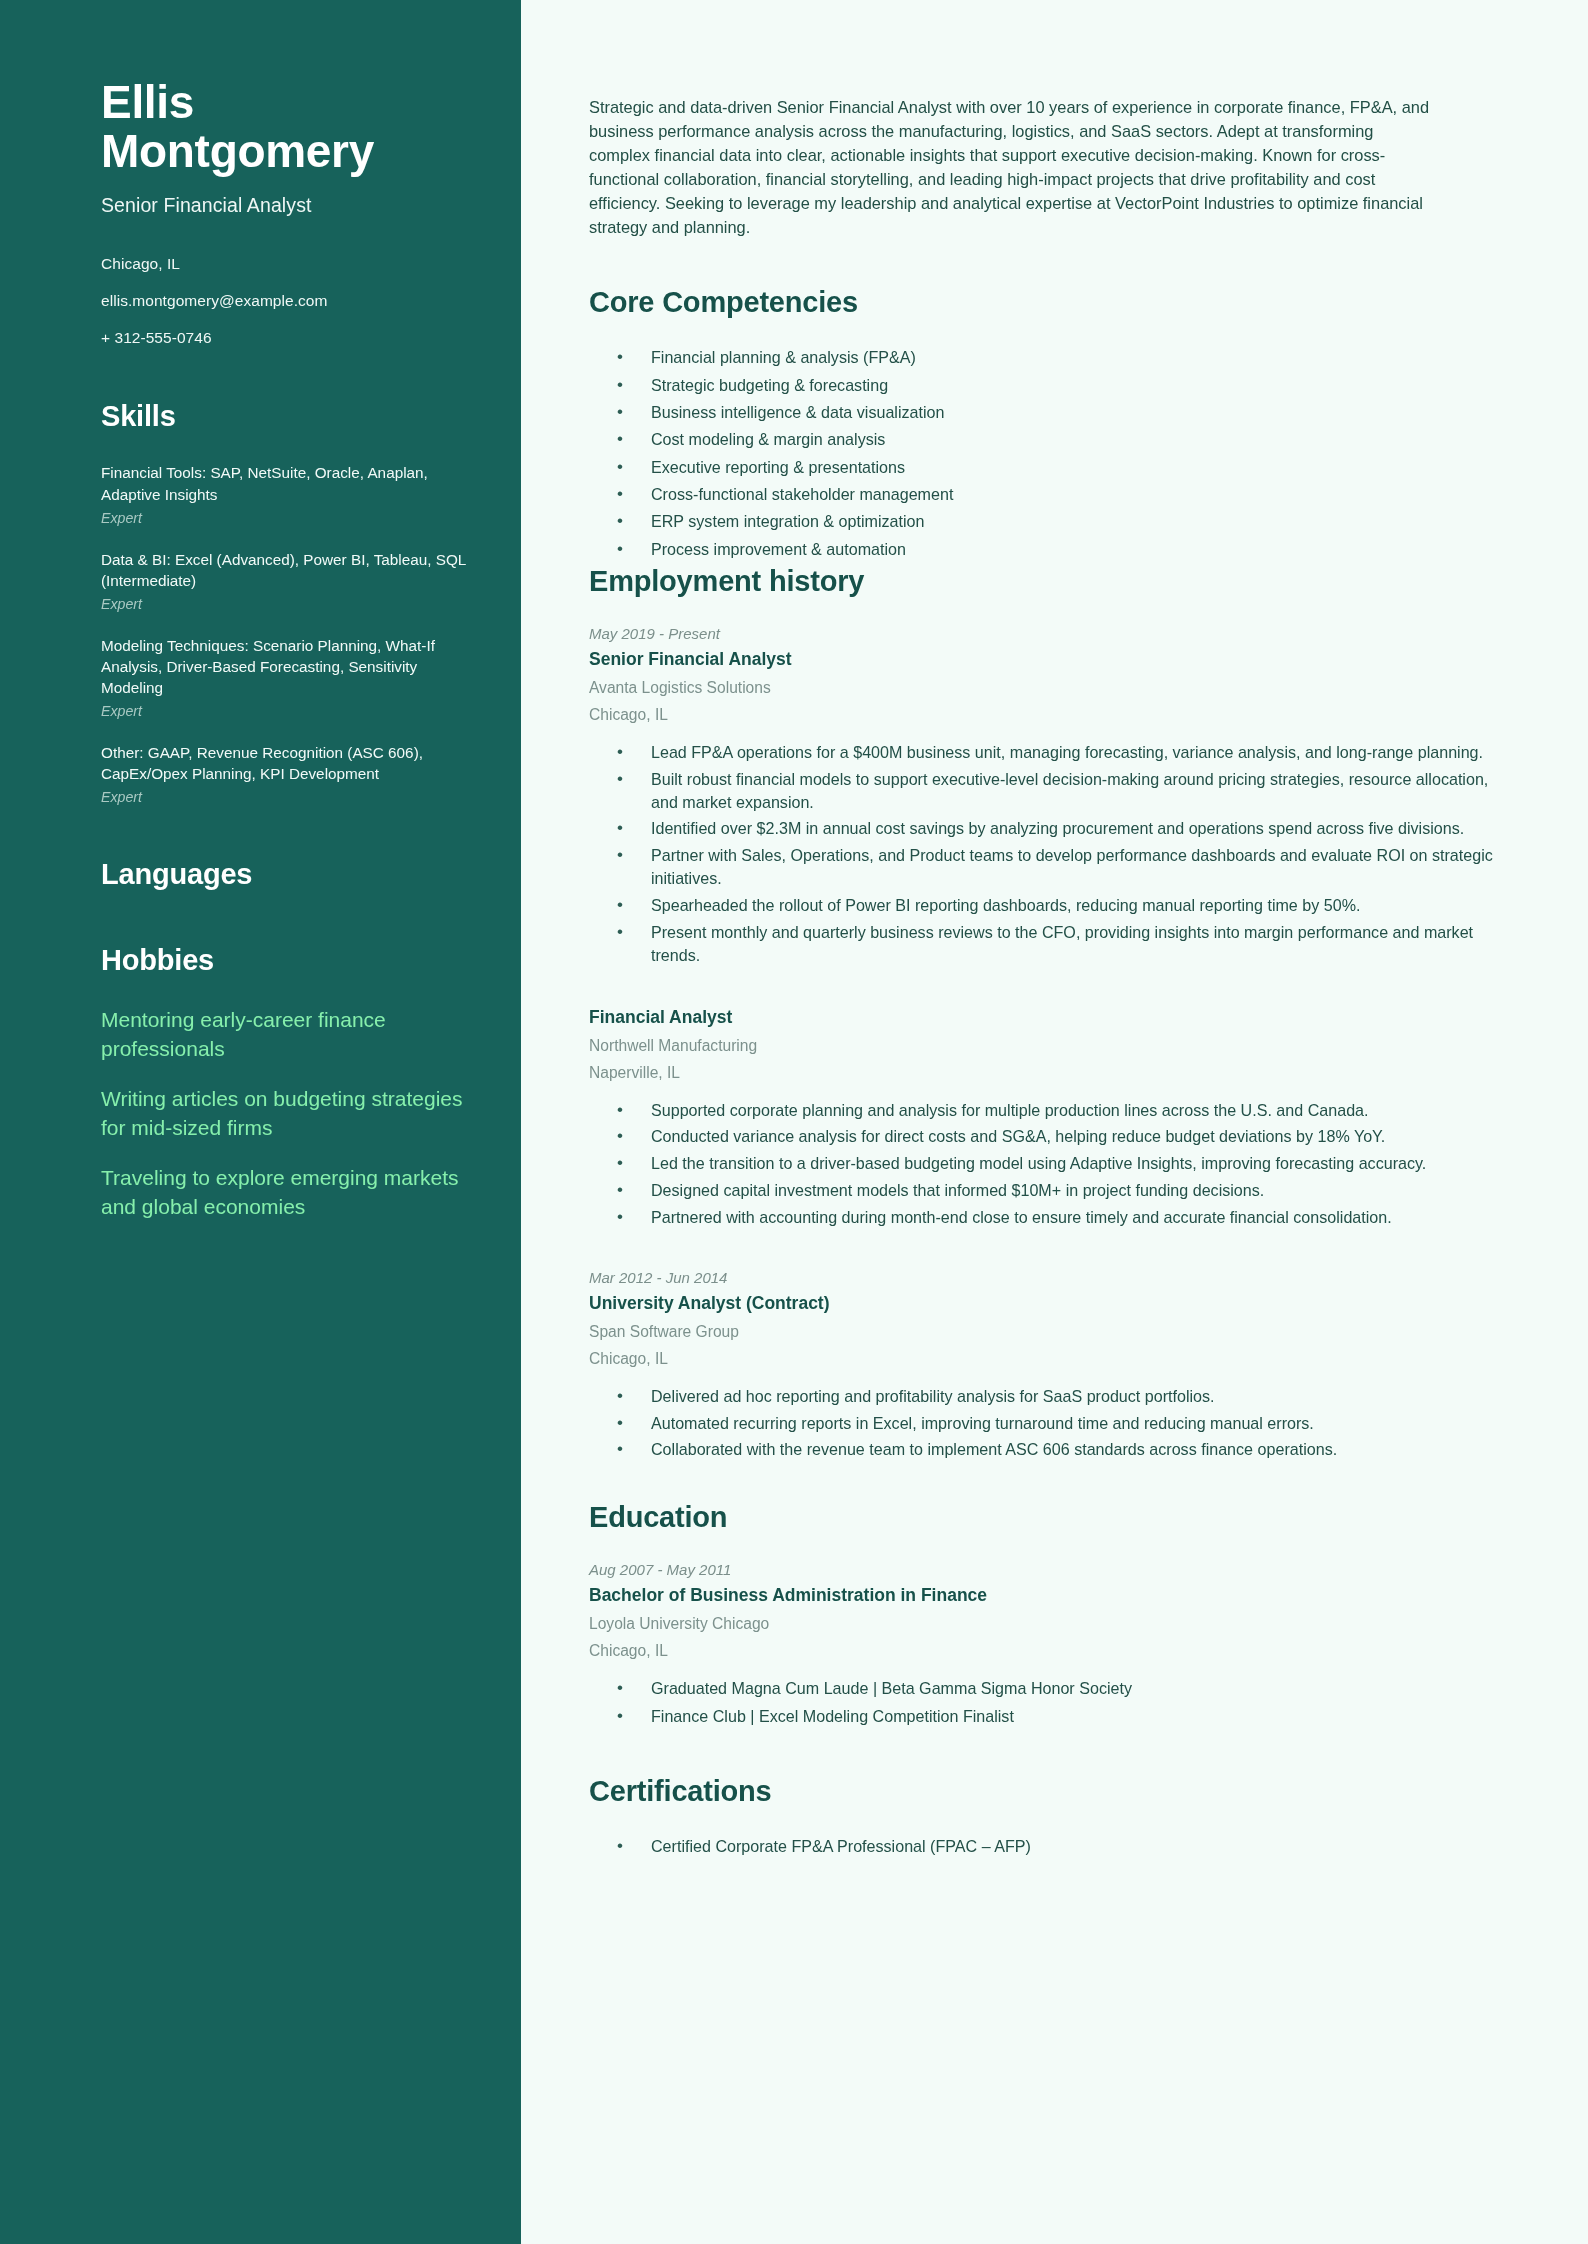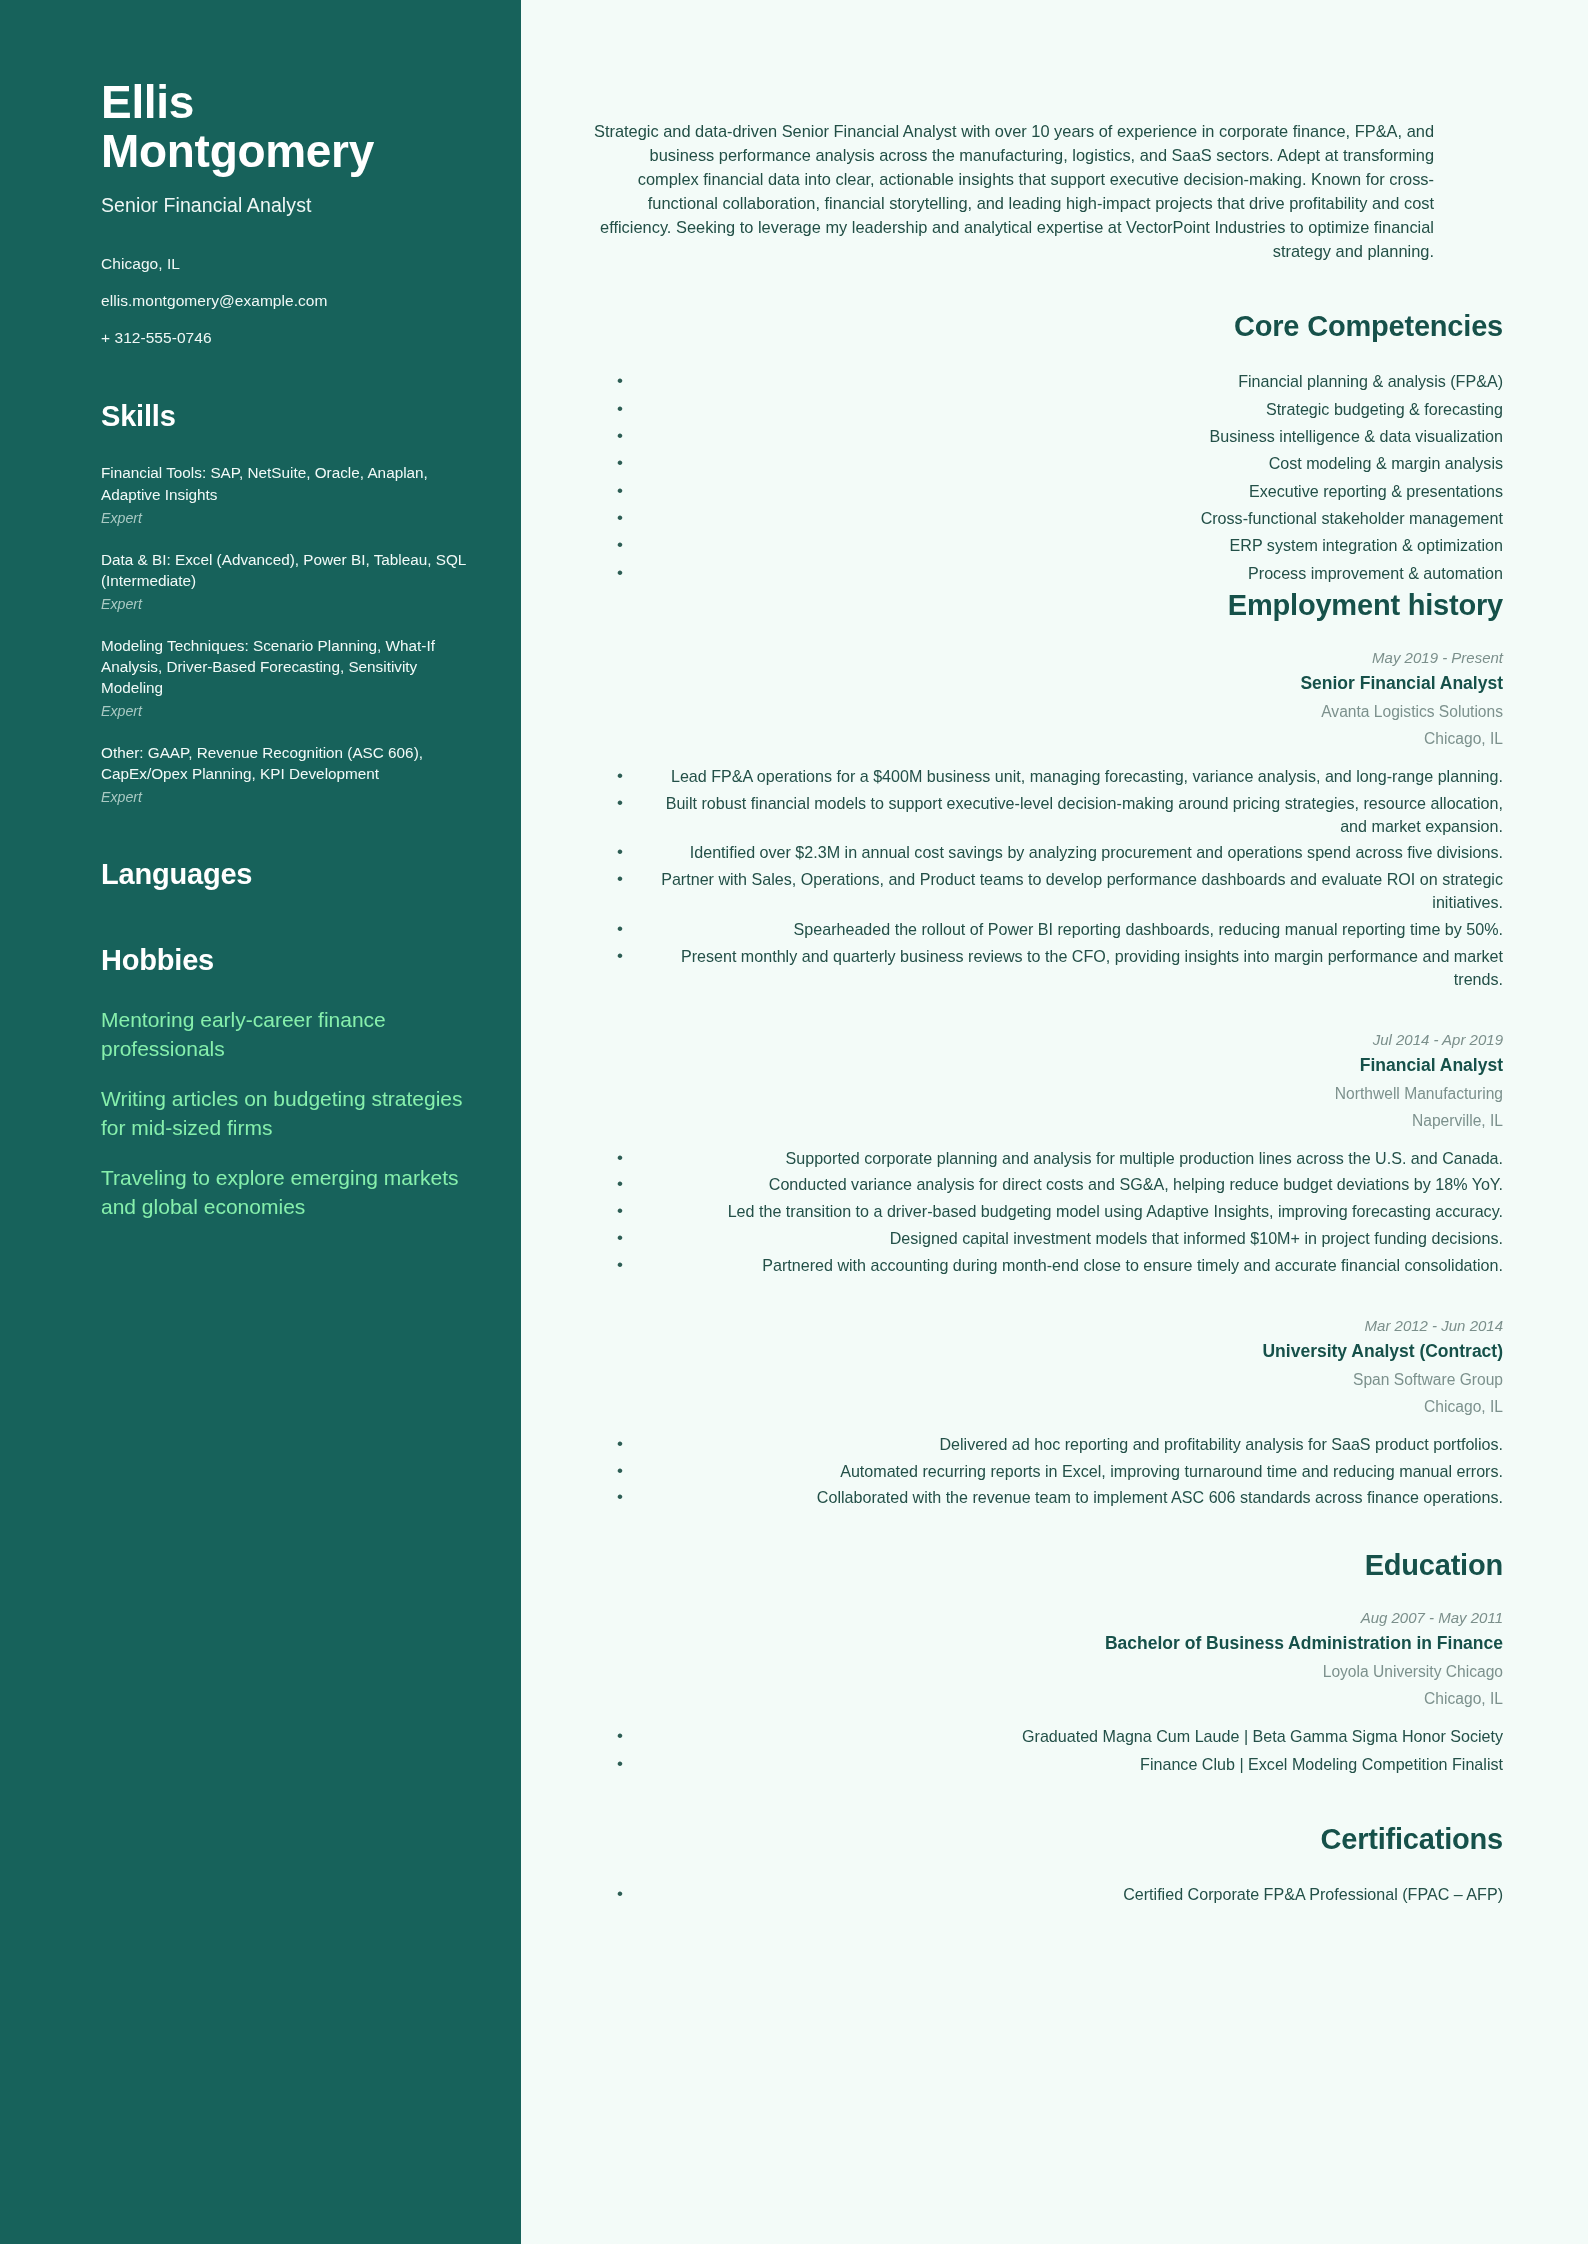--- a/index.html
+++ b/index.html
@@ -92,23 +92,22 @@
     font-size: 21px;
     line-height: 1.38;
     color: #86efac;
     margin-bottom: 21px;
   }
 
   
   .main {
     flex: 1;
     background: #f3fbf8;
-    padding: 119px 85px 60px 68px;
+    padding: 95px 85px 60px 68px;
     color: #1d4a42;
-    text-align: right;
   }
 
   .summary {
     font-size: 16.4px;
     line-height: 1.465;
     color: #224f46;
     margin-bottom: 47px;
     max-width: 845px;
   }
 
@@ -249,21 +248,20 @@
         <li>Lead FP&amp;A operations for a $400M business unit, managing forecasting, variance analysis, and long-range planning.</li>
         <li>Built robust financial models to support executive-level decision-making around pricing strategies, resource allocation, and market expansion.</li>
         <li>Identified over $2.3M in annual cost savings by analyzing procurement and operations spend across five divisions.</li>
         <li>Partner with Sales, Operations, and Product teams to develop performance dashboards and evaluate ROI on strategic initiatives.</li>
         <li>Spearheaded the rollout of Power BI reporting dashboards, reducing manual reporting time by 50%.</li>
         <li>Present monthly and quarterly business reviews to the CFO, providing insights into margin performance and market trends.</li>
       </ul>
     </div>
 
     <div class="job">
-      <div class="job-dates">Jul 2014 - Apr 2019</div>
       <div class="job-role">Financial Analyst</div>
       <div class="job-company">Northwell Manufacturing</div>
       <div class="job-location">Naperville, IL</div>
       <ul class="bullets">
         <li>Supported corporate planning and analysis for multiple production lines across the U.S. and Canada.</li>
         <li>Conducted variance analysis for direct costs and SG&amp;A, helping reduce budget deviations by 18% YoY.</li>
         <li>Led the transition to a driver-based budgeting model using Adaptive Insights, improving forecasting accuracy.</li>
         <li>Designed capital investment models that informed $10M+ in project funding decisions.</li>
         <li>Partnered with accounting during month-end close to ensure timely and accurate financial consolidation.</li>
       </ul>

